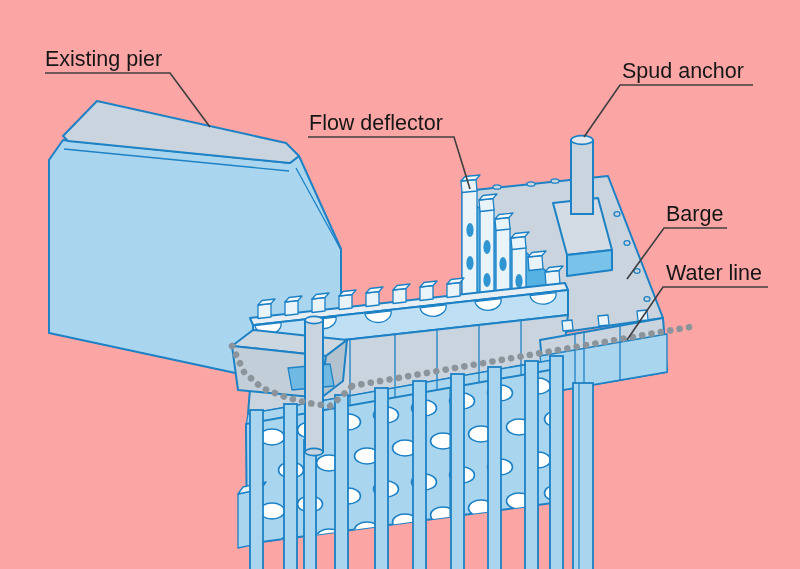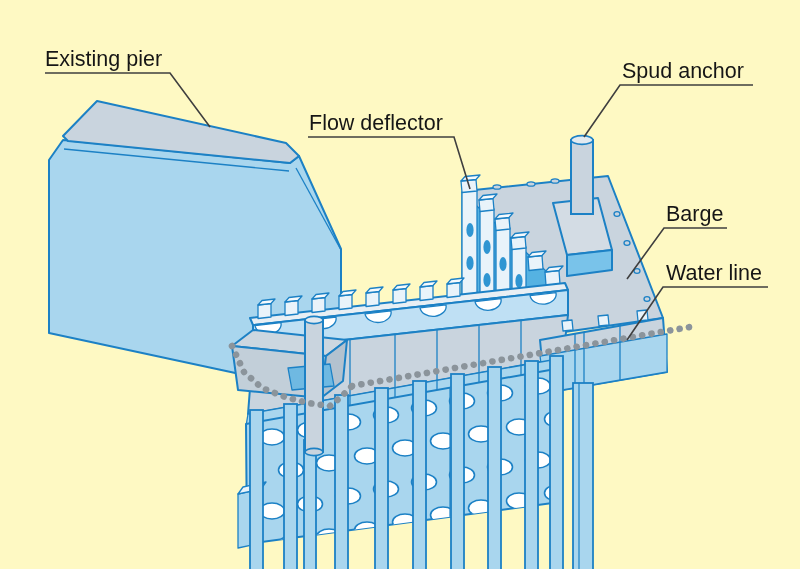--- a/index.html
+++ b/index.html
@@ -8,21 +8,21 @@
     --pale:#e9f3fa;
     --pale2:#f6fafd;
     --gray:#c9d4de;
     --gray2:#bcc9d4;
     --med-blue:#55b2e2;
     --dot:#8b949b;
     --leader:#3f3f3f;
     --txt:#161616;
   }
   html,body{margin:0;padding:0;background:#fff;}
-  .stage{position:relative;width:800px;height:569px;background:#fef9c3;overflow:hidden;}
+  .stage{position:relative;width:800px;height:569px;background:#fca5a5;overflow:hidden;}
   svg{display:block;}
   svg text{
     font-family:"Liberation Sans","DejaVu Sans",sans-serif;
     font-size:21.5px;
     fill:var(--txt);
   }
   .shape{stroke:var(--outline);stroke-width:2;stroke-linejoin:round;}
   .thin{stroke:var(--outline);stroke-width:1.3;stroke-linejoin:round;}
   .leader{stroke:var(--leader);stroke-width:1.6;fill:none;}
   .dots{stroke:var(--dot);stroke-width:6.6;fill:none;stroke-linecap:round;stroke-dasharray:0.1 9.4;}

